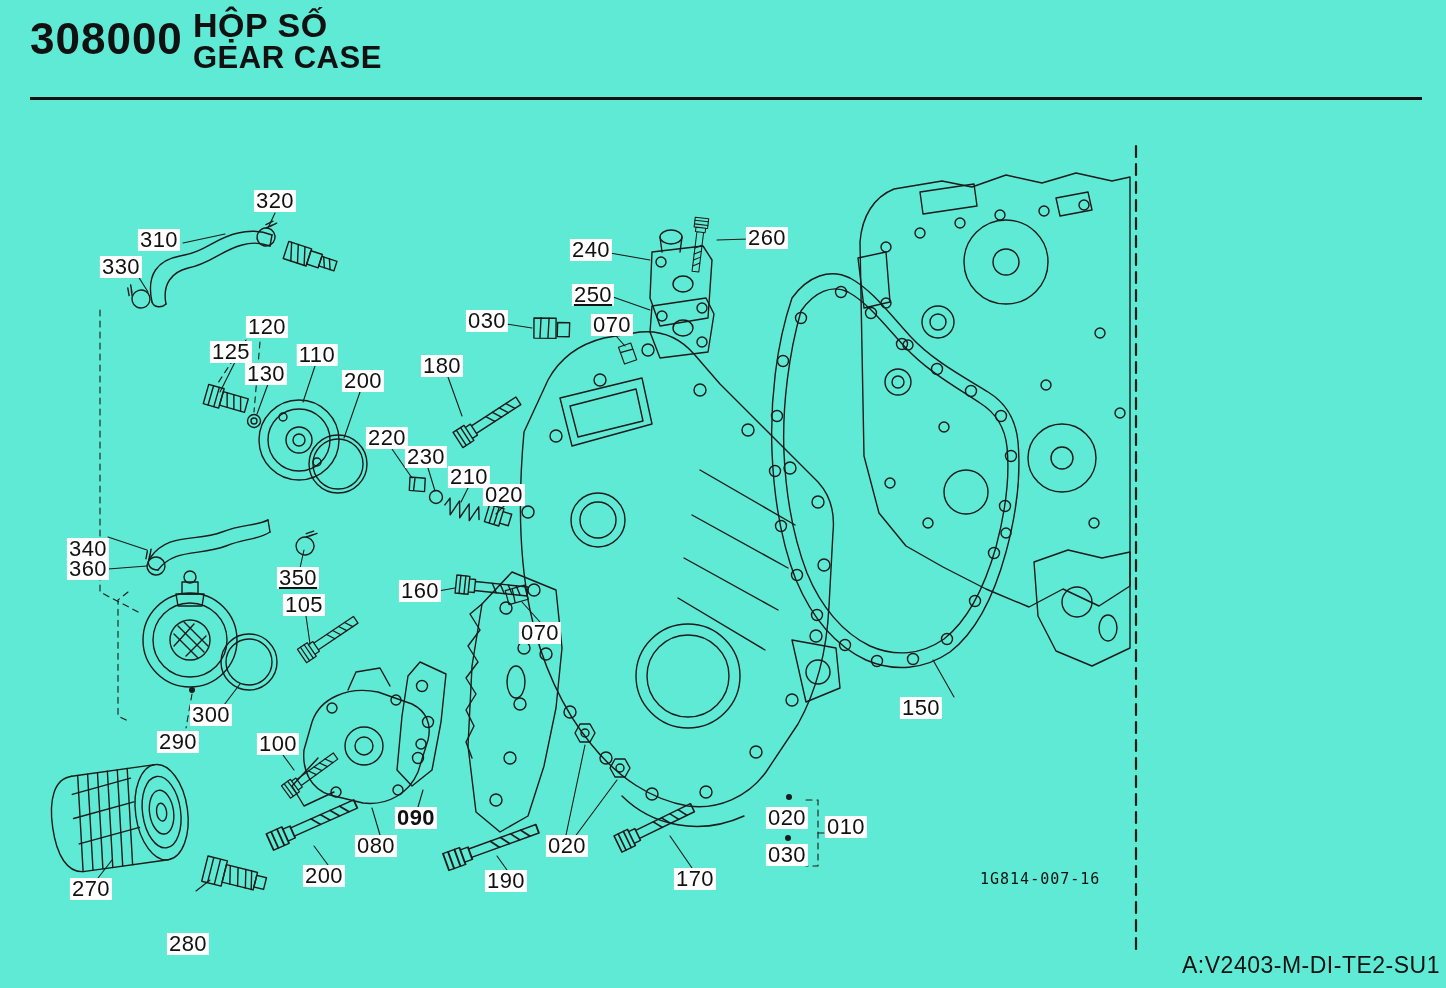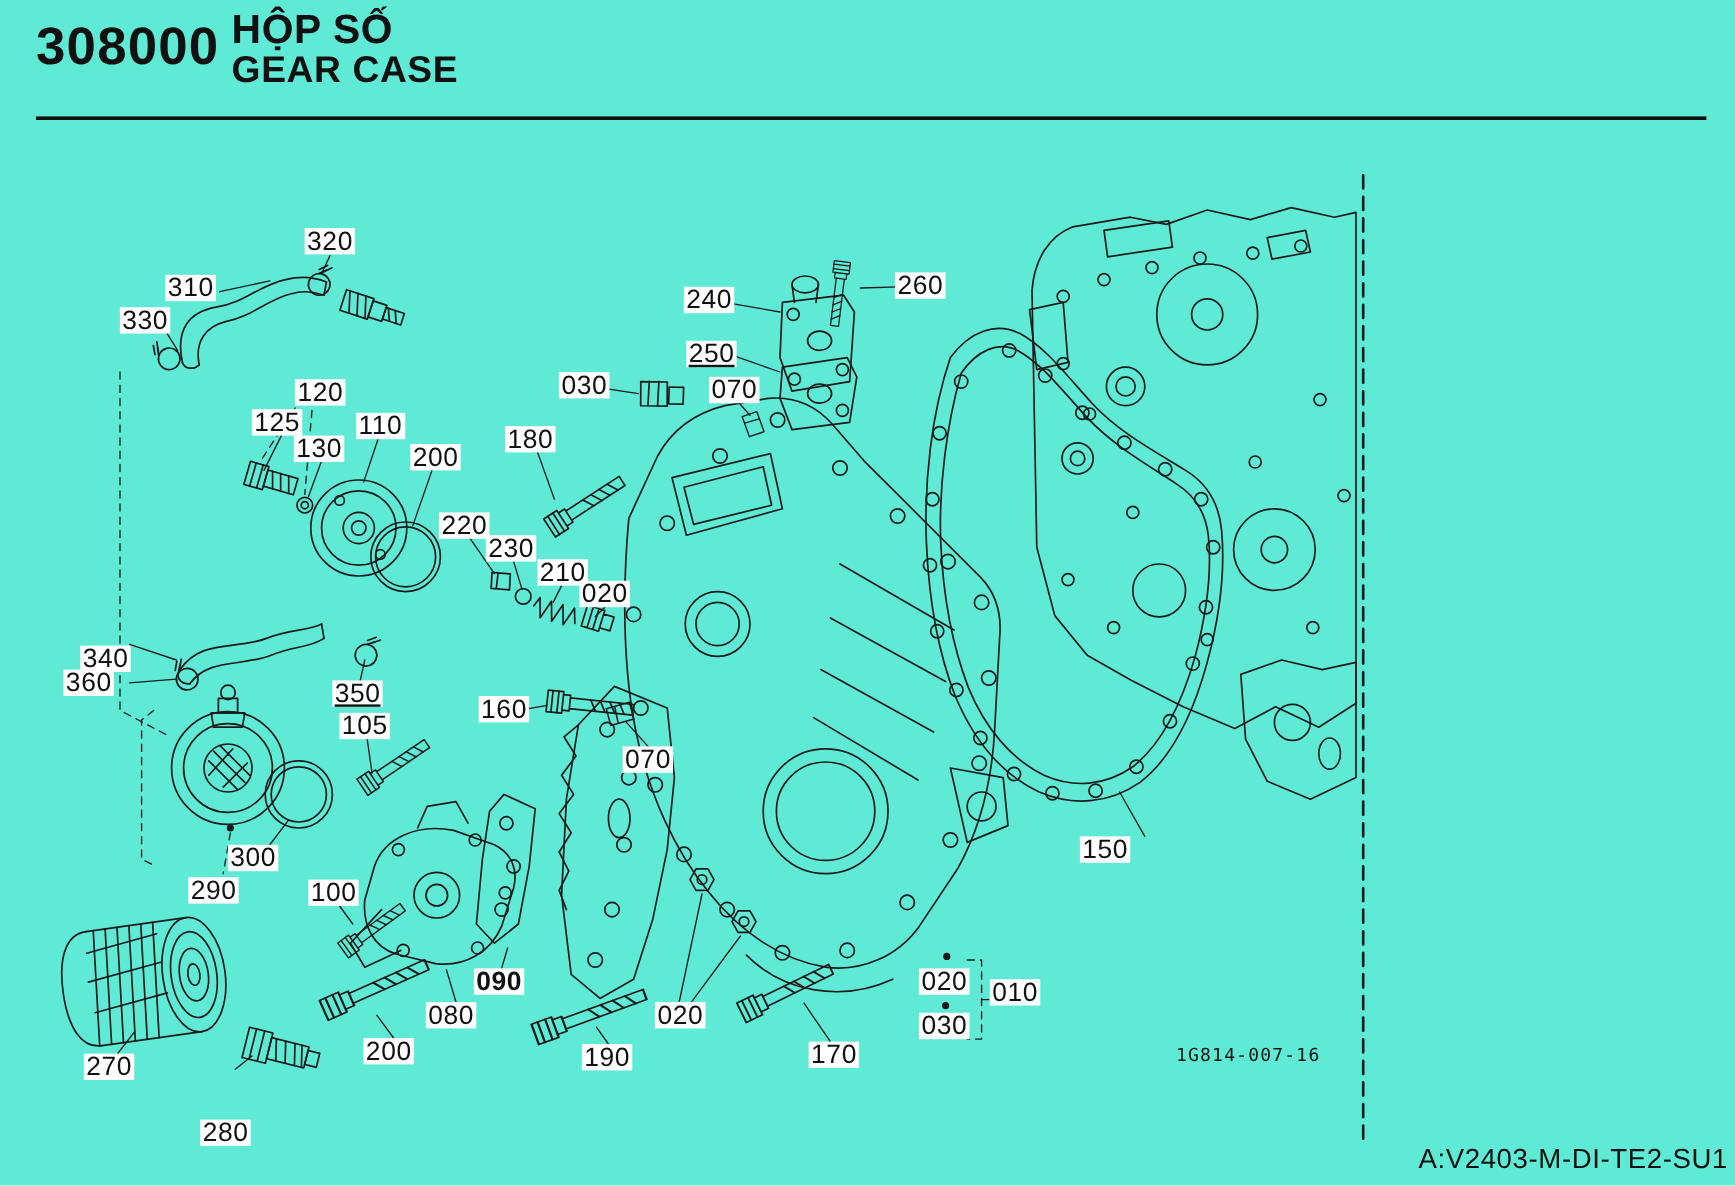--- a/index.html
+++ b/index.html
@@ -409,21 +409,21 @@
       <div class="callout" style="left: 612px; top: 325px;">070</div>
       <div class="callout" style="left: 591px; top: 250px;">240</div>
       <div class="callout" style="left: 593px; top: 295px; text-decoration: underline;">250</div>
       <div class="callout" style="left: 767px; top: 238px;">260</div>
       <div class="callout" style="left: 387px; top: 438px;">220</div>
       <div class="callout" style="left: 426px; top: 457px;">230</div>
       <div class="callout" style="left: 469px; top: 477px;">210</div>
       <div class="callout" style="left: 504px; top: 495px;">020</div>
       <div class="callout" style="left: 420px; top: 591px;">160</div>
       <div class="callout" style="left: 88px; top: 549px;">340</div>
-      <div class="callout" style="left: 74px; top: 569px; text-align: center;">360</div>
+      <div class="callout" style="left: 88px; top: 569px; text-align: center;">360</div>
       <div class="callout" style="left: 298px; top: 578px; text-decoration: underline;">350</div>
       <div class="callout" style="left: 304px; top: 605px;">105</div>
       <div class="callout" style="left: 540px; top: 633px;">070</div>
       <div class="callout" style="left: 211px; top: 715px;">300</div>
       <div class="callout" style="left: 178px; top: 742px;">290</div>
       <div class="callout" style="left: 278px; top: 744px;">100</div>
       <div class="callout" style="left: 416px; top: 818px; font-weight: bold;">090</div>
       <div class="callout" style="left: 376px; top: 846px;">080</div>
       <div class="callout" style="left: 324px; top: 876px;">200</div>
       <div class="callout" style="left: 506px; top: 881px;">190</div>

